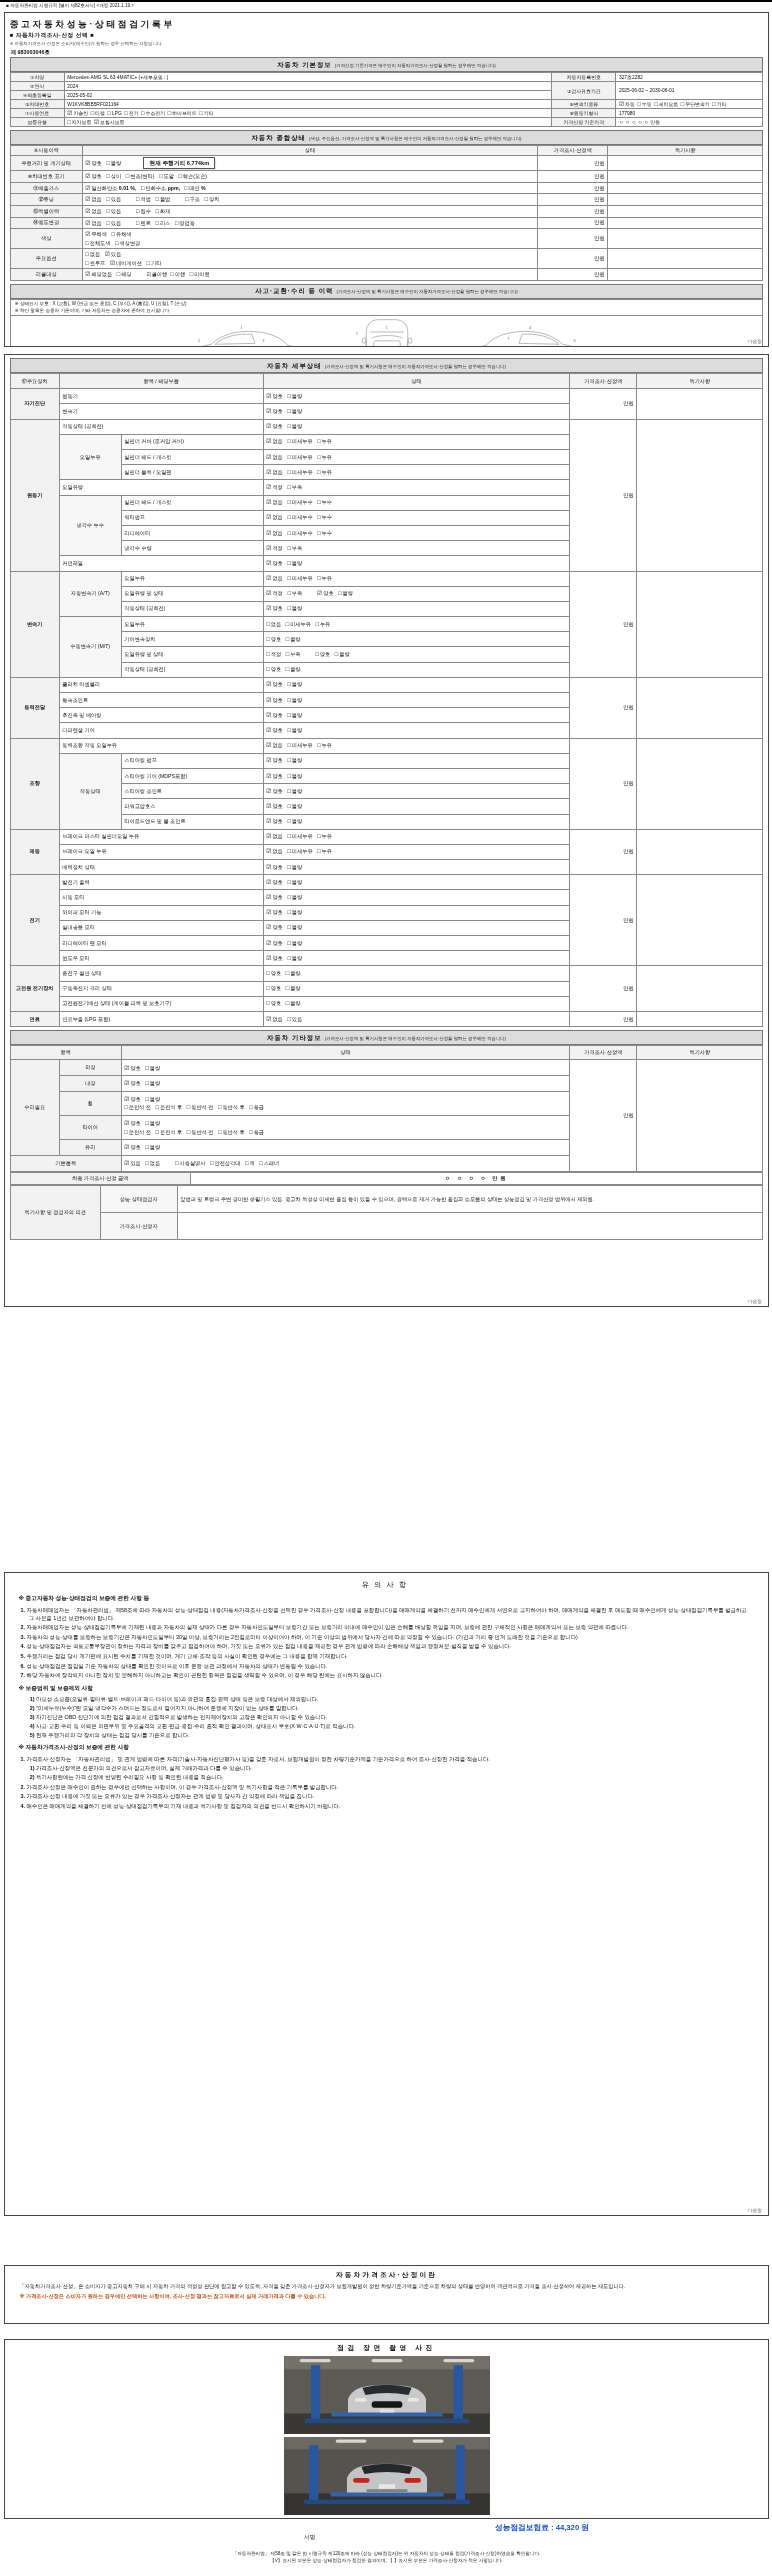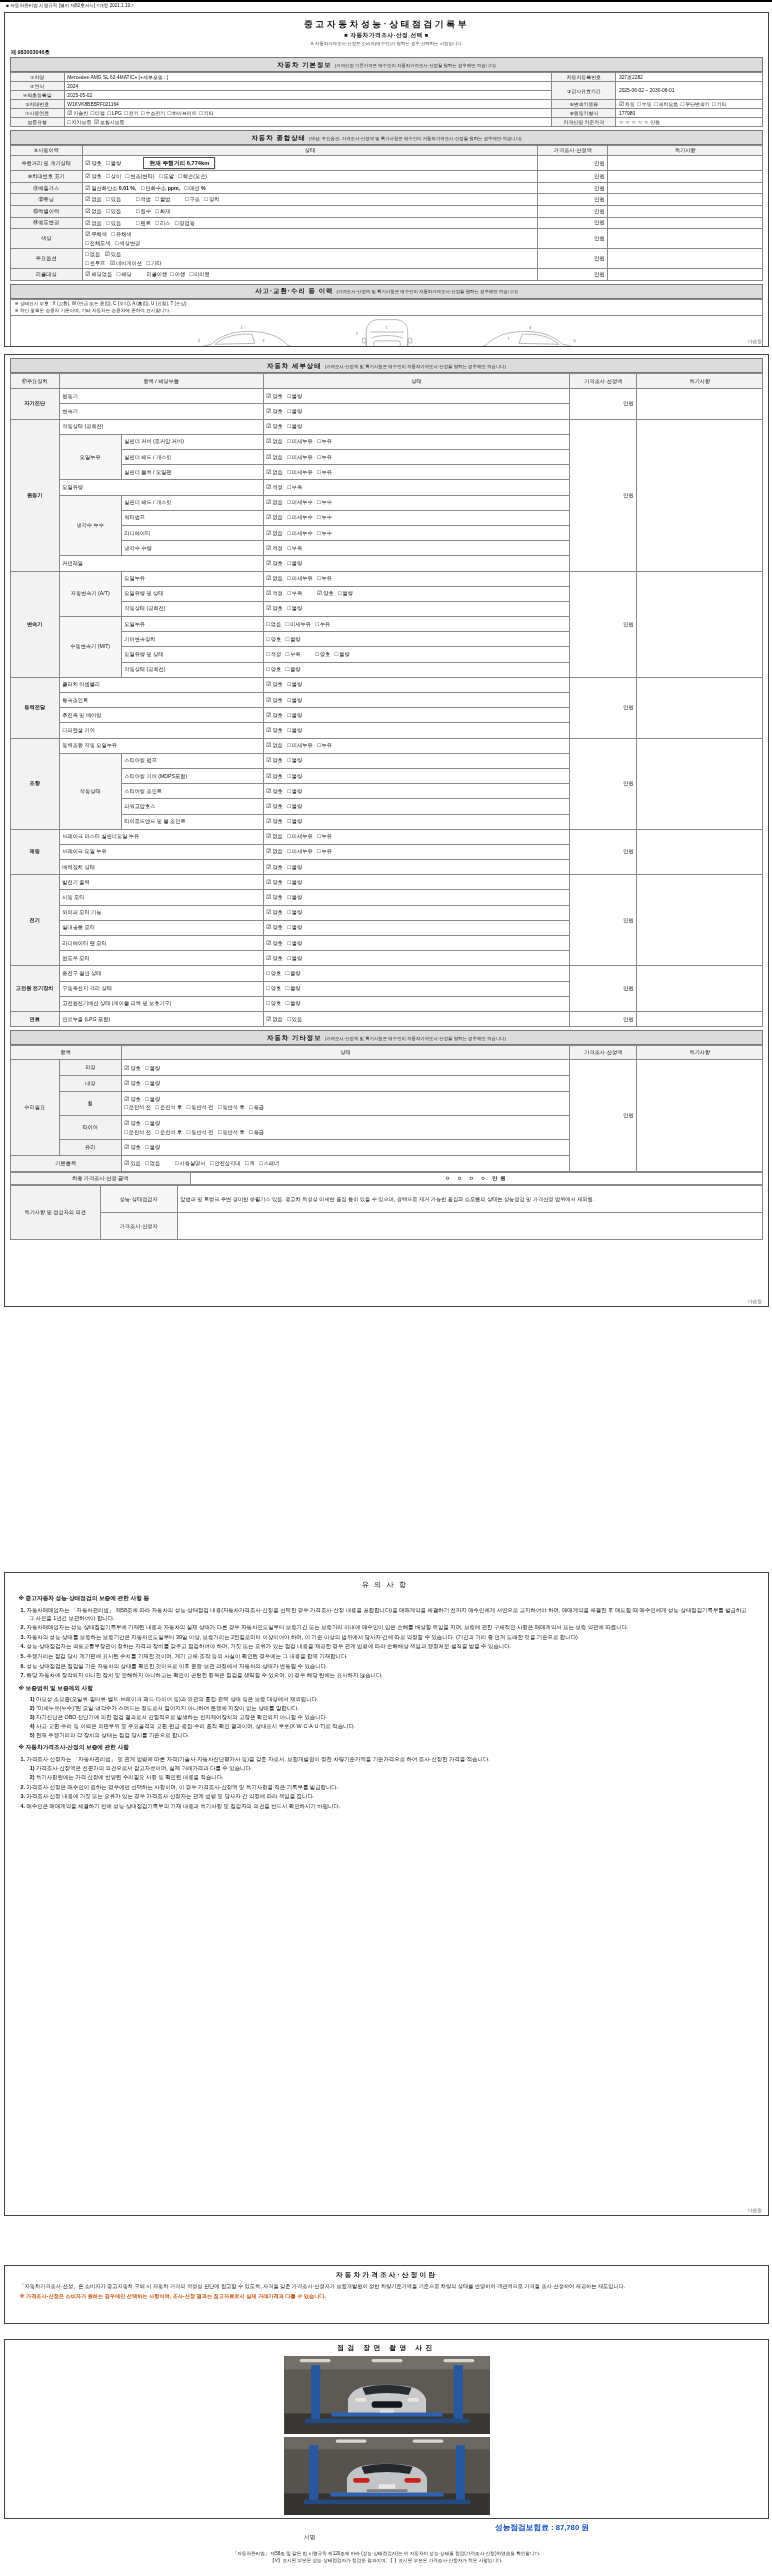--- a/index.html
+++ b/index.html
@@ -4,21 +4,21 @@
 <style>
   *{box-sizing:border-box;margin:0;padding:0}
   html,body{width:773px;height:2576px;background:#fff;overflow:hidden;
     font-family:"Liberation Sans","DejaVu Sans",sans-serif;color:#111}
   .topline{height:1.5px;background:#000}
   .formref{font-size:4.6px;color:#222;padding:1px 0 0 6.2px;height:7.2px}
   .page{margin:3.1px 4.1px 0;border:0.5px solid #444;background:#fff;position:relative;padding:3.1px 4.6px;overflow:hidden}
   .p1{height:335px}
   .p2{height:953px;margin-top:7.2px}
   .p3{height:644px;margin-top:265px;padding:5.2px 11.3px}
-  .tblock{padding-top:3.1px;text-align:center}
+  .tblock{padding-top:3.1px;text-align:left}
   .title{font-size:8.8px;font-weight:bold;letter-spacing:2.6px}
   .subtitle{font-size:5.7px;font-weight:bold;letter-spacing:0.5px;margin-top:1.5px}
   .subnote{font-size:4.4px;color:#444;margin-top:1px}
   .docno{font-size:5.4px;font-weight:bold;margin:2.1px 1px 1.5px}
   .sech{background:#dcdcdc;border:0.5px solid #777;text-align:center;padding:1.5px 0}
   .sech .st{font-size:6.4px;font-weight:bold;letter-spacing:1px}
   .sech .note{font-size:4.4px;color:#222;margin-left:3.1px;font-weight:normal}
   .mt{margin-top:3.1px}
   table.t{width:100%;border-collapse:collapse;table-layout:fixed}
   .t td{border:0.5px solid #8a8a8a;font-size:5.2px;padding:1px 2.6px;vertical-align:middle;word-break:keep-all}
@@ -692,21 +692,21 @@
       <path d="M150 58 Q200 46 250 58 L244 72 Q200 64 156 72 Z" fill="#24282c"></path>
       <rect x="134" y="80" width="32" height="9" rx="4" fill="#c8241c"></rect>
       <rect x="234" y="80" width="32" height="9" rx="4" fill="#c8241c"></rect>
       <rect x="184" y="92" width="32" height="9" rx="1" fill="#e8e8e6"></rect>
       <rect x="160" y="102" width="80" height="5" rx="2" fill="#7e8183"></rect>
     </svg>
   </div>
 </div>
 
 <div class="insrow">
-  <span class="insurance">성능점검보험료 : 87,780 원</span>
+  <span class="insurance">성능점검보험료 : 44,320 원</span>
 </div>
 <div class="signrow">
   <span class="sign">서명</span>
 </div>
 <div class="fineprint">
   <div>「자동차관리법」 제58조 및 같은 법 시행규칙 제120조에 따라 (성능·상태점검자)는 위 자동차의 성능·상태를 점검(가격조사·산정)하였음을 확인합니다.</div>
   <div>【Ⅴ】표시된 부분은 성능·상태점검자가 점검한 결과이며, 【 】표시된 부분은 가격조사·산정자가 적은 사항입니다.</div>
 </div>
 
 

